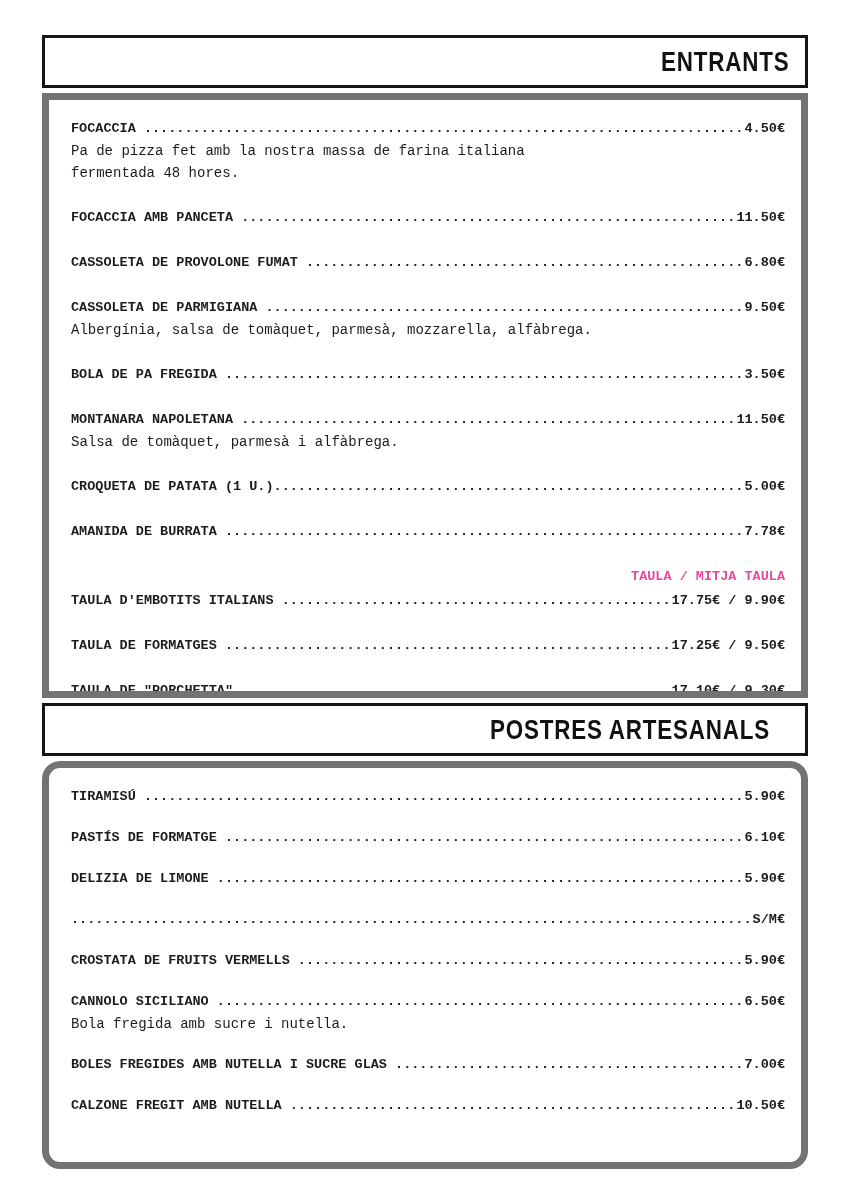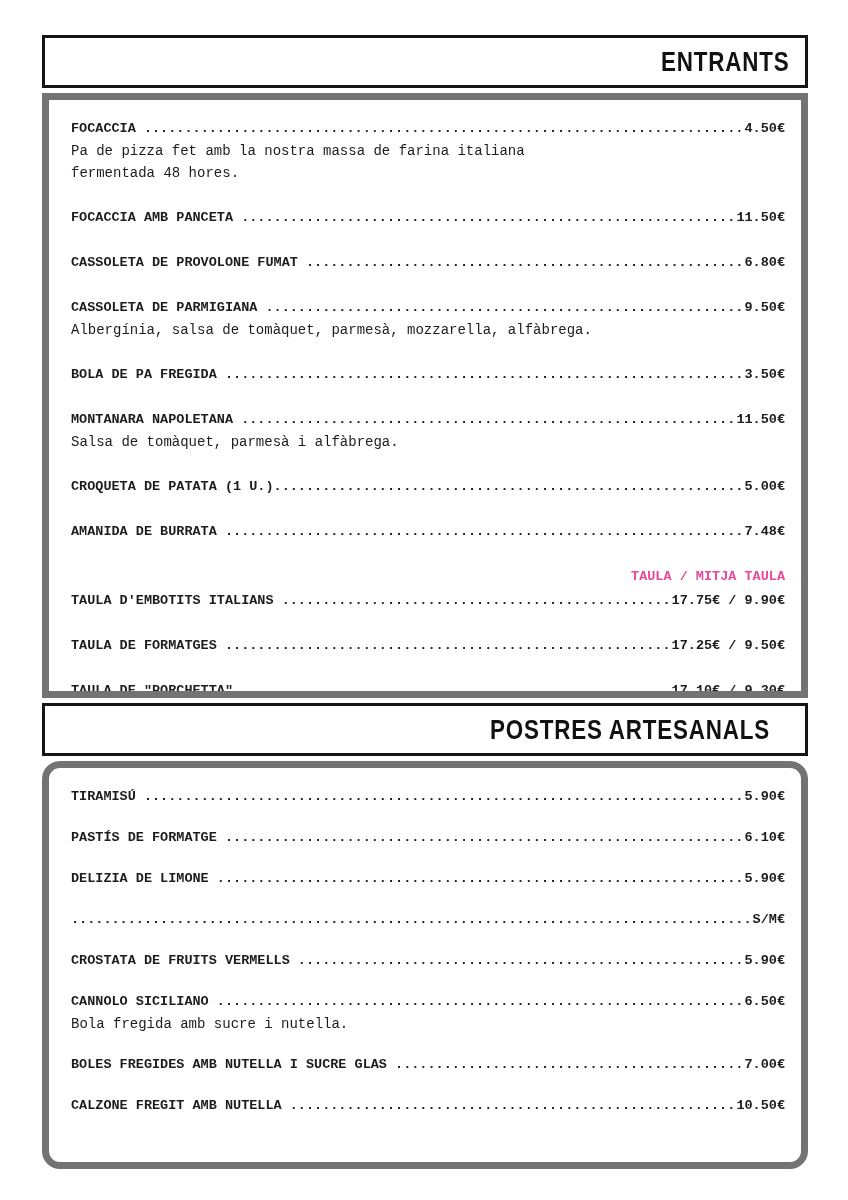--- a/index.html
+++ b/index.html
@@ -136,21 +136,21 @@
         <div class="item-row">
           <span class="item-name">CROQUETA DE PATATA (1 U.)</span>
           <span class="dot-leader">................................................................................................................................................................</span>
           <span class="item-price">5.00€</span>
         </div>
       </div>
       <div class="menu-item">
         <div class="item-row">
           <span class="item-name">AMANIDA DE BURRATA </span>
           <span class="dot-leader">................................................................................................................................................................</span>
-          <span class="item-price">7.48€</span>
+          <span class="item-price">7.78€</span>
         </div>
       </div>
       <div class="annotation" style="color: #ec4899;">TAULA / MITJA TAULA</div>
       <div class="menu-item">
         <div class="item-row">
           <span class="item-name">TAULA D'EMBOTITS ITALIANS </span>
           <span class="dot-leader">................................................................................................................................................................</span>
           <span class="item-price">17.75€ / 9.90€</span>
         </div>
       </div>

